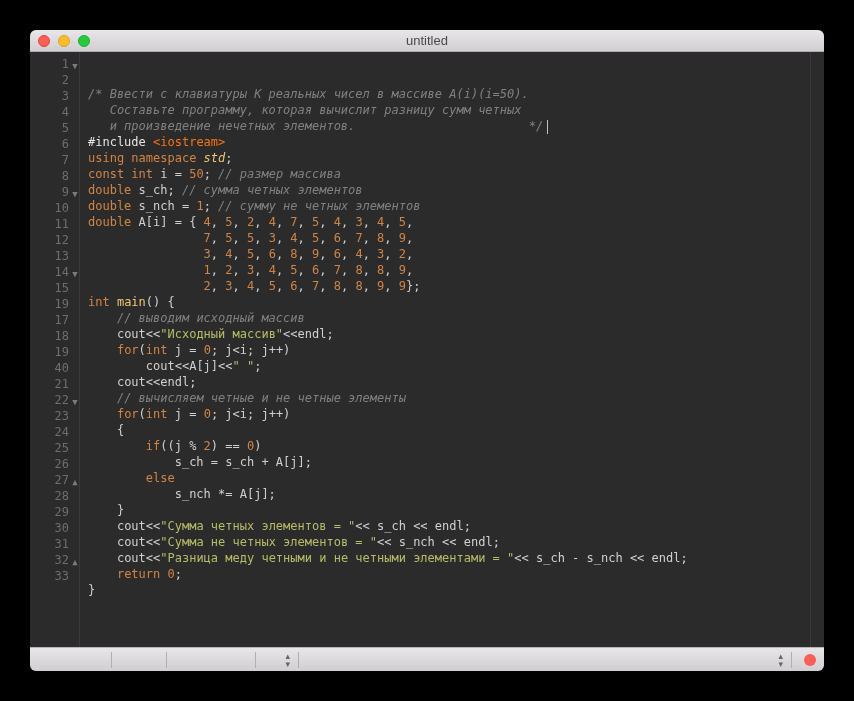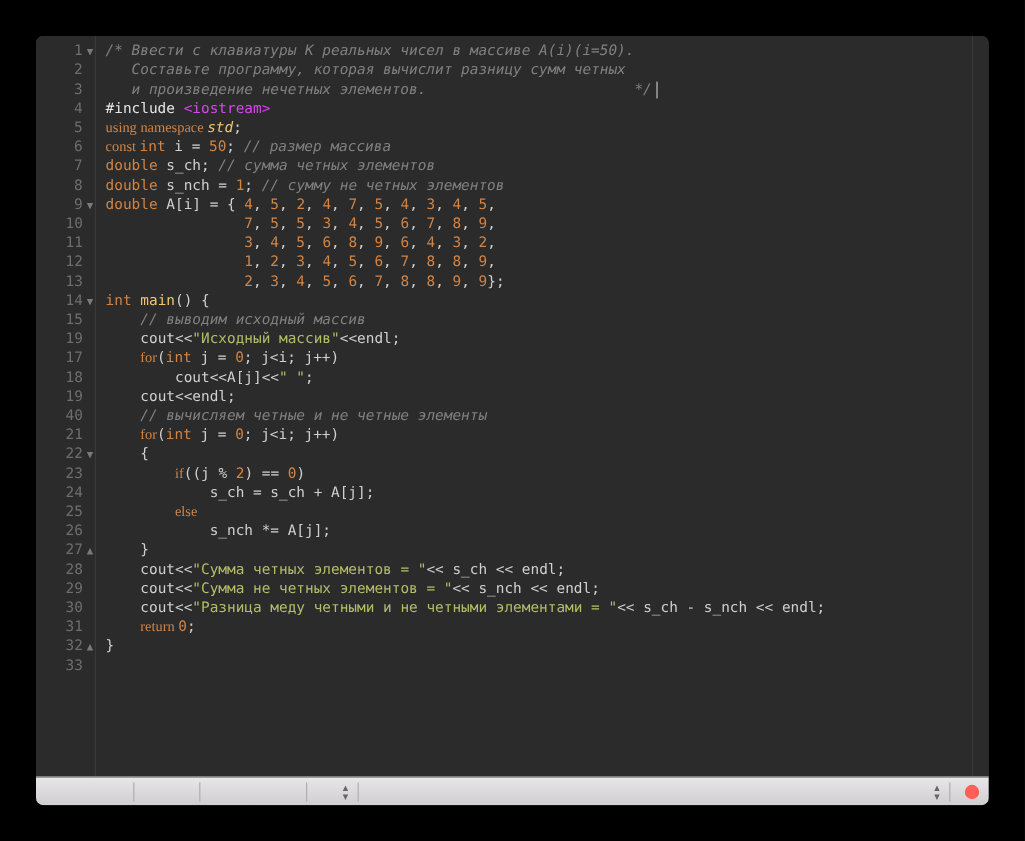--- a/index.html
+++ b/index.html
@@ -74,33 +74,34 @@
     color: #7a7a7a;
     width: 10px;
     text-align: center;
   }
   .code {
     flex: 1;
     padding: 4px 0 0 8px;
     white-space: pre;
     color: #d0d0d0;
     position: relative;
+    margin-top: 30px;
   }
   .line { height: 16px; }
   .comment { color: #808080; font-style: italic; }
-  .keyword { color: #d28445; font-family: Liberation Serif, serif; }
+  .keyword { color: #d28445; }
   .type { color: #d28445; }
   .namespace { color: #f0c674; font-style: italic; }
   .ident { color: #d0d0d0; }
   .func { color: #f0c674; }
   .number { color: #d28445; }
   .string { color: #b5bd68; }
   .op { color: #d0d0d0; }
   .pp { color: #e5e5e5; }
-  .ppinc { color: #d946ef; }
+  .ppinc { color: #f97316; }
   .cursor {
     display: inline-block;
     width: 1px;
     height: 14px;
     background: #c0c0c0;
     vertical-align: middle;
     margin-left: 4px;
   }
   .scrollbar {
     width: 14px;
@@ -122,20 +123,28 @@
   .sb-item { padding: 0 4px; display: flex; align-items: center; gap: 4px; margin-top: 39px; }
   .sb-spacer { flex: 1; }
   .arrows { font-size: 9px; line-height: 8px; display: inline-flex; flex-direction: column; color: #666; }
   .gear { font-size: 12px; }
   .rec-dot { width: 12px; height: 12px; border-radius: 50%; background: #ff5f57; margin-left: 4px; }
 </style>
 </head>
 <body>
 
 <div class="window">
+  <div class="titlebar">
+    <div class="traffic">
+      <div class="traffic-btn tb-close"></div>
+      <div class="traffic-btn tb-min"></div>
+      <div class="traffic-btn tb-max"></div>
+    </div>
+    <div class="title">untitled</div>
+  </div>
 
   <div class="editor">
     <div class="gutter" id="gutter">
         <div class="ln">1<span class="fold">▼</span></div>
         <div class="ln">2</div>
         <div class="ln">3</div>
         <div class="ln">4</div>
         <div class="ln">5</div>
         <div class="ln">6</div>
         <div class="ln">7</div>

